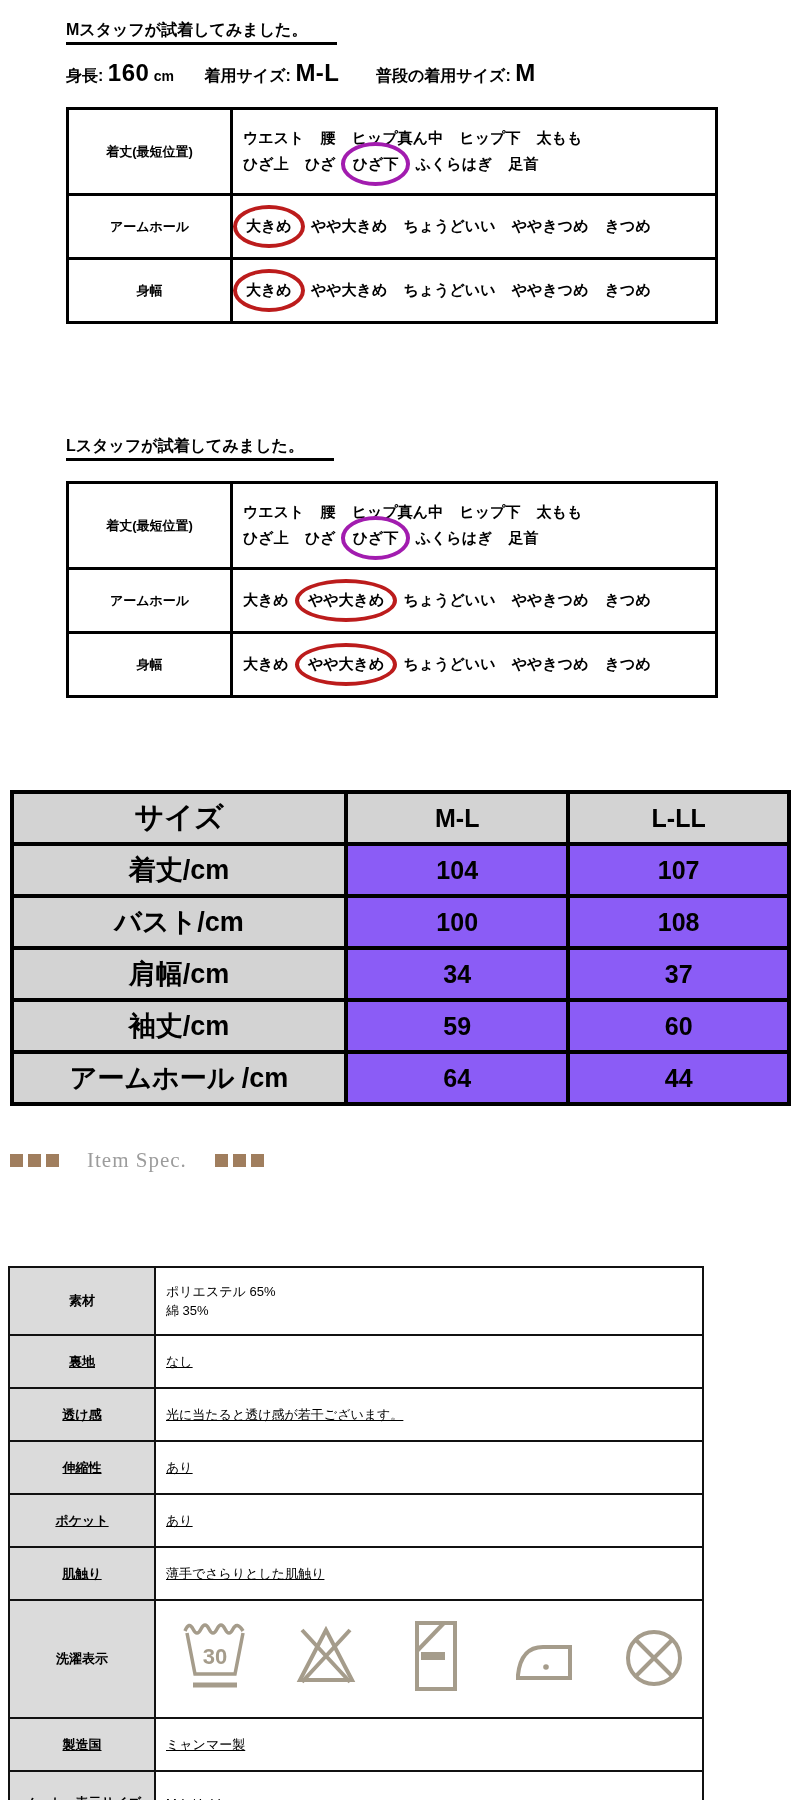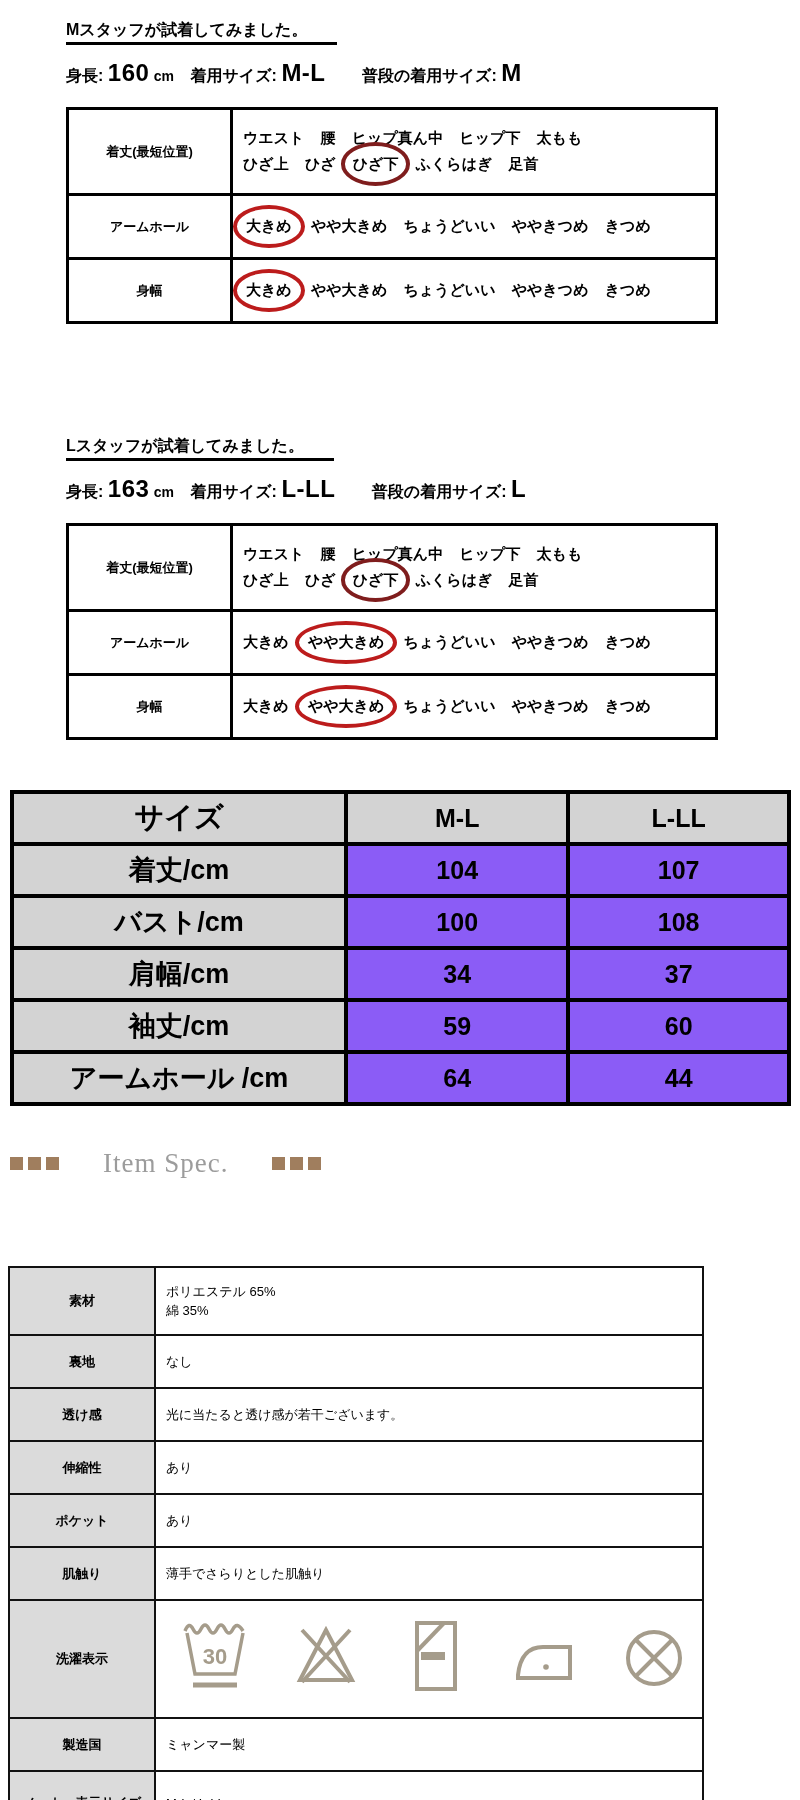--- a/index.html
+++ b/index.html
@@ -10,35 +10,35 @@
   .review { position: absolute; left: 66px; width: 660px; }
   .review-m { top: 20px; }
   .review-l { top: 436px; }
   .review-title { display: inline-block; font-size: 16px; font-weight: bold; line-height: 20px;
                   border-bottom: 3px solid #000; padding-right: 30px; padding-bottom: 2px; }
   .stats { margin-top: 14px; white-space: nowrap; }
   .stats span { vertical-align: baseline; }
   .stat-label { font-size: 16px; font-weight: bold; }
   .stat-big { font-size: 24px; font-weight: bold; letter-spacing: 0.5px; }
   .stat-unit { font-size: 14px; font-weight: bold; }
-  .gap-s { margin-left: 12px; text-align: right; }
+  .gap-s { margin-left: 26px; text-align: right; }
   .gap-l { margin-left: 32px; }
 
   table.review-table { border-collapse: collapse; margin-top: 20px; width: 652px; }
   table.review-table td { border: 3px solid #000; font-weight: bold; }
   td.rt-label { width: 164px; text-align: center; font-size: 13px; padding: 4px; }
   td.rt-options { text-align: left; font-size: 15px; padding: 6px 4px; }
   tr.rt-row1 td { height: 86px; }
   tr.rt-row2 td, tr.rt-row3 td { height: 64px; }
   .opt { display: inline-block; margin: 0 6px; }
   .opt-line { line-height: 24px; }
 
   .circled { display: inline-block; border: 4px solid #bc1c1c; border-radius: 50%;
              padding: 8px 9px; margin: -10px -4px; }
-  .circled-sm { display: inline-block; border: 4px solid #7f1d1d; border-radius: 50%;
+  .circled-sm { display: inline-block; border: 4px solid #a21caf; border-radius: 50%;
                 padding: 6px 8px; margin: -8px -5px; }
 
   
   table.size-table { position: absolute; top: 790px; left: 10px; width: 781px;
                      border-collapse: collapse; table-layout: fixed; }
   table.size-table td { border: 4px solid #000; text-align: center; font-weight: bold;
                         height: 52px; background: #8b5cf6; }
   table.size-table .col1 { width: 43%; background: #d3d3d3; }
   table.size-table .col2 { width: 28.6%; }
   table.size-table .col3 { width: 28.4%; }
@@ -47,30 +47,30 @@
   .st-size-col { font-size: 25px; }
   .st-row-label { font-size: 27px; }
   .st-value { font-size: 25px; }
 
   
   .spec-heading { position: absolute; top: 1148px; left: 10px; display: flex;
                   align-items: center; }
   .sq-group { display: flex; gap: 5px; }
   .sq { width: 13px; height: 13px; background: #a07e5e; }
   .spec-heading-text { font-family: "Liberation Serif", "DejaVu Serif", serif;
-                       font-size: 27px; color: #9c9c9c; margin: 0 44px; letter-spacing: 1px; }
+                       font-size: 21px; color: #9c9c9c; margin: 0 28px; letter-spacing: 1px; }
 
   table.spec-table { position: absolute; top: 1244px; left: 8px; width: 696px;
                      border-collapse: collapse; margin-top: 22px; }
   table.spec-table td { border: 2px solid #111; font-size: 13px; }
   td.sp-label { width: 150px; background: #dbdbdb; text-align: center; font-weight: bold;
                 padding: 4px; }
   td.sp-value { background: #fff; padding: 6px 10px; line-height: 19px; }
   tr.sp-r-material td { height: 68px; }
-  tr.sp-r-std td { height: 53px; }
+  tr.sp-r-std td { height: 53px; text-decoration: underline; }
   tr.sp-r-wash td { height: 118px; }
   tr.sp-r-last td { height: 64px; }
   .icon-row { display: flex; align-items: center; gap: 36px; padding-left: 14px; }
   .laundry-icon svg { display: block; }
 </style>
 </head>
 <body>
 
 <div class="page">
 
@@ -125,29 +125,20 @@
           <span class="opt">ややきつめ</span>
           <span class="opt">きつめ</span>
         </td>
       </tr>
     </tbody>
       </table>
   </section>
 
   <section class="review review-l">
     <h2 class="review-title">Lスタッフが試着してみました。</h2>
-    <div class="stats">
-      <span class="stat-label">身長:</span>
-      <span class="stat-big">163</span>
-      <span class="stat-unit">cm</span>
-      <span class="stat-label gap-s">着用サイズ:</span>
-      <span class="stat-big">L-LL</span>
-      <span class="stat-label gap-l">普段の着用サイズ:</span>
-      <span class="stat-big">L</span>
-    </div>
     <table class="review-table">
       <tbody>
           <tr class="rt-row1">
         <td class="rt-label">着丈(最短位置)</td>
         <td class="rt-options">
           <div class="opt-line">
             <span class="opt">ウエスト</span>
             <span class="opt">腰</span>
             <span class="opt">ヒップ真ん中</span>
             <span class="opt">ヒップ下</span>

